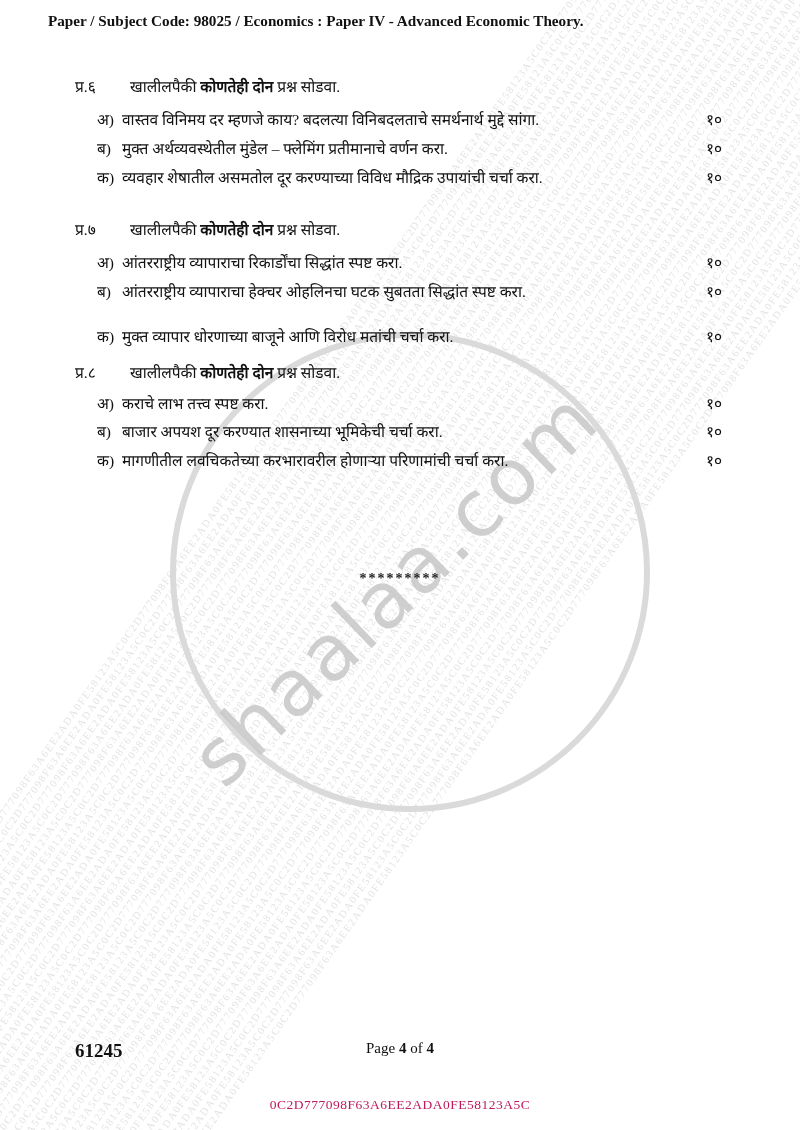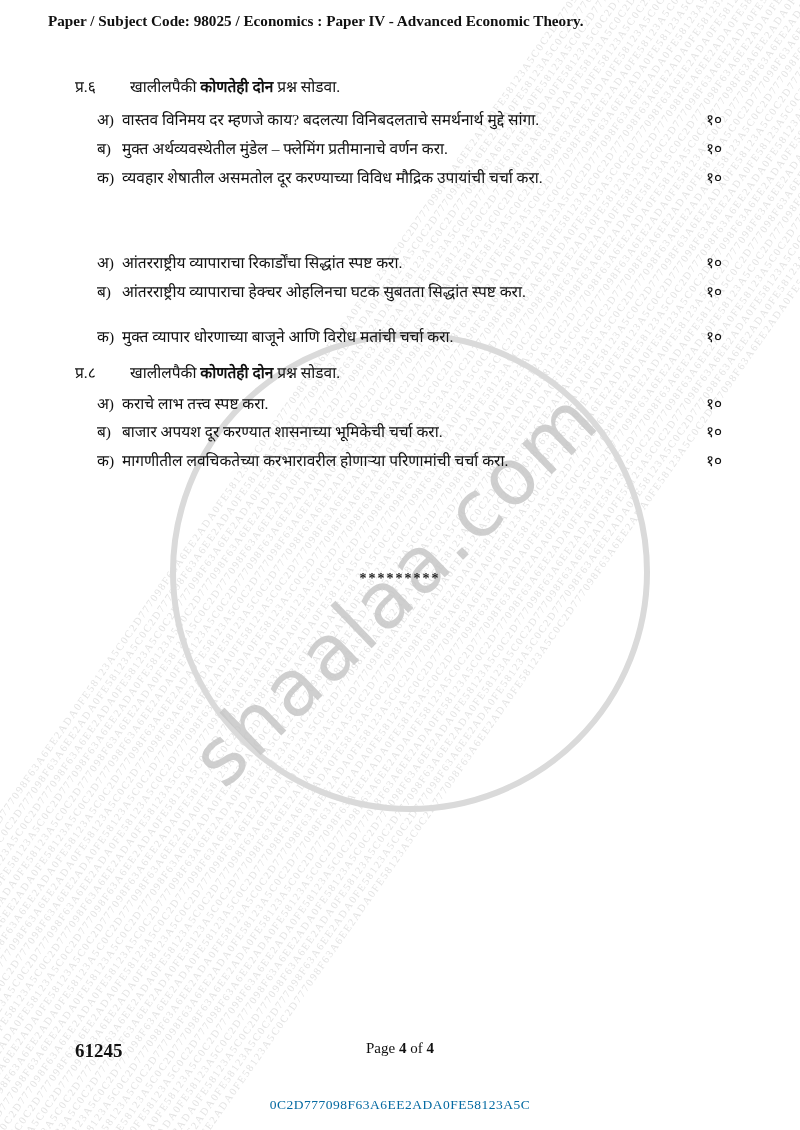--- a/index.html
+++ b/index.html
@@ -65,21 +65,21 @@
   .stars{
     position:absolute;top:571px;left:0;right:0;
     text-align:center;
     font-size:14px;letter-spacing:2px;font-weight:bold;color:#222;
   }
   .footer-code{position:absolute;left:75px;top:1040px;font-weight:bold;font-size:19px;}
   .footer-page{position:absolute;left:0;right:0;top:1040px;text-align:center;font-size:15px;}
   .footer-page b{font-weight:bold;}
   .footer-hash{
     position:absolute;left:0;right:0;top:1097px;
-    text-align:center;font-size:13.5px;letter-spacing:.5px;color:#0369a1;
+    text-align:center;font-size:13.5px;letter-spacing:.5px;color:#be185d;
   }
 </style>
 </head>
 <body>
 
 <div class="page">
 
   <div class="wm-band">0C2D777098F63A6EE2ADA0FE58123A5C0C2D777098F63A6EE2ADA0FE58123A5C0C2D777098F63A6EE2ADA0FE58123A5C0C2D777098F63A6EE2ADA0FE58123A5C0C2D777098F63A6EE2ADA0FE58123A5C0C2D777098F63A6EE2ADA0FE58123A5C0C2D777098F63A6EE2ADA0FE58123A5C0C2D777098F63A6EE2ADA0FE58123A5C0C2D777098F63A6EE2ADA0FE58123A5C0C2D777098F63A6EE2ADA0FE58123A5C0C2D777098F63A6EE2ADA0FE58123A5C0C2D777098F63A6EE2ADA0FE58123A5C0C2D777098F63A6EE2ADA0FE58123A5C0C2D777098F63A6EE2ADA0FE58123A5C0C2D777098F63A6EE2ADA0FE58123A5C0C2D777098F63A6EE2ADA0FE58123A5C0C2D777098F63A6EE2ADA0FE58123A5C0C2D777098F63A6EE2ADA0FE58123A5C0C2D777098F63A6EE2ADA0FE58123A5C0C2D777098F63A6EE2ADA0FE58123A5C0C2D777098F63A6EE2ADA0FE58123A5C0C2D777098F63A6EE2ADA0FE58123A5C0C2D777098F63A6EE2ADA0FE58123A5C0C2D777098F63A6EE2ADA0FE58123A5C0C2D777098F63A6EE2ADA0FE58123A5C0C2D777098F63A6EE2ADA0FE58123A5C0C2D777098F63A6EE2ADA0FE58123A5C0C2D777098F63A6EE2ADA0FE58123A5C0C2D777098F63A6EE2ADA0FE58123A5C0C2D777098F63A6EE2ADA0FE58123A5C0C2D777098F63A6EE2ADA0FE58123A5C0C2D777098F63A6EE2ADA0FE58123A5C0C2D777098F63A6EE2ADA0FE58123A5C0C2D777098F63A6EE2ADA0FE58123A5C0C2D777098F63A6EE2ADA0FE58123A5C0C2D777098F63A6EE2ADA0FE58123A5C0C2D777098F63A6EE2ADA0FE58123A5C0C2D777098F63A6EE2ADA0FE58123A5C0C2D777098F63A6EE2ADA0FE58123A5C0C2D777098F63A6EE2ADA0FE58123A5C0C2D777098F63A6EE2ADA0FE58123A5C0C2D777098F63A6EE2ADA0FE58123A5C0C2D777098F63A6EE2ADA0FE58123A5C0C2D777098F63A6EE2ADA0FE58123A5C0C2D777098F63A6EE2ADA0FE58123A5C0C2D777098F63A6EE2ADA0FE58123A5C0C2D777098F63A6EE2ADA0FE58123A5C0C2D777098F63A6EE2ADA0FE58123A5C0C2D777098F63A6EE2ADA0FE58123A5C0C2D777098F63A6EE2ADA0FE58123A5C0C2D777098F63A6EE2ADA0FE58123A5C0C2D777098F63A6EE2ADA0FE58123A5C0C2D777098F63A6EE2ADA0FE58123A5C0C2D777098F63A6EE2ADA0FE58123A5C0C2D777098F63A6EE2ADA0FE58123A5C0C2D777098F63A6EE2ADA0FE58123A5C0C2D777098F63A6EE2ADA0FE58123A5C0C2D777098F63A6EE2ADA0FE58123A5C0C2D777098F63A6EE2ADA0FE58123A5C0C2D777098F63A6EE2ADA0FE58123A5C0C2D777098F63A6EE2ADA0FE58123A5C0C2D777098F63A6EE2ADA0FE58123A5C0C2D777098F63A6EE2ADA0FE58123A5C0C2D777098F63A6EE2ADA0FE58123A5C0C2D777098F63A6EE2ADA0FE58123A5C0C2D777098F63A6EE2ADA0FE58123A5C0C2D777098F63A6EE2ADA0FE58123A5C0C2D777098F63A6EE2ADA0FE58123A5C0C2D777098F63A6EE2ADA0FE58123A5C0C2D777098F63A6EE2ADA0FE58123A5C0C2D777098F63A6EE2ADA0FE58123A5C0C2D777098F63A6EE2ADA0FE58123A5C0C2D777098F63A6EE2ADA0FE58123A5C0C2D777098F63A6EE2ADA0FE58123A5C0C2D777098F63A6EE2ADA0FE58123A5C0C2D777098F63A6EE2ADA0FE58123A5C0C2D777098F63A6EE2ADA0FE58123A5C0C2D777098F63A6EE2ADA0FE58123A5C0C2D777098F63A6EE2ADA0FE58123A5C0C2D777098F63A6EE2ADA0FE58123A5C0C2D777098F63A6EE2ADA0FE58123A5C0C2D777098F63A6EE2ADA0FE58123A5C0C2D777098F63A6EE2ADA0FE58123A5C0C2D777098F63A6EE2ADA0FE58123A5C0C2D777098F63A6EE2ADA0FE58123A5C0C2D777098F63A6EE2ADA0FE58123A5C0C2D777098F63A6EE2ADA0FE58123A5C0C2D777098F63A6EE2ADA0FE58123A5C0C2D777098F63A6EE2ADA0FE58123A5C0C2D777098F63A6EE2ADA0FE58123A5C0C2D777098F63A6EE2ADA0FE58123A5C0C2D777098F63A6EE2ADA0FE58123A5C0C2D777098F63A6EE2ADA0FE58123A5C0C2D777098F63A6EE2ADA0FE58123A5C0C2D777098F63A6EE2ADA0FE58123A5C0C2D777098F63A6EE2ADA0FE58123A5C0C2D777098F63A6EE2ADA0FE58123A5C0C2D777098F63A6EE2ADA0FE58123A5C0C2D777098F63A6EE2ADA0FE58123A5C0C2D777098F63A6EE2ADA0FE58123A5C0C2D777098F63A6EE2ADA0FE58123A5C0C2D777098F63A6EE2ADA0FE58123A5C0C2D777098F63A6EE2ADA0FE58123A5C0C2D777098F63A6EE2ADA0FE58123A5C0C2D777098F63A6EE2ADA0FE58123A5C0C2D777098F63A6EE2ADA0FE58123A5C0C2D777098F63A6EE2ADA0FE58123A5C0C2D777098F63A6EE2ADA0FE58123A5C0C2D777098F63A6EE2ADA0FE58123A5C0C2D777098F63A6EE2ADA0FE58123A5C0C2D777098F63A6EE2ADA0FE58123A5C0C2D777098F63A6EE2ADA0FE58123A5C0C2D777098F63A6EE2ADA0FE58123A5C0C2D777098F63A6EE2ADA0FE58123A5C0C2D777098F63A6EE2ADA0FE58123A5C0C2D777098F63A6EE2ADA0FE58123A5C0C2D777098F63A6EE2ADA0FE58123A5C0C2D777098F63A6EE2ADA0FE58123A5C0C2D777098F63A6EE2ADA0FE58123A5C0C2D777098F63A6EE2ADA0FE58123A5C0C2D777098F63A6EE2ADA0FE58123A5C0C2D777098F63A6EE2ADA0FE58123A5C0C2D777098F63A6EE2ADA0FE58123A5C0C2D777098F63A6EE2ADA0FE58123A5C0C2D777098F63A6EE2ADA0FE58123A5C0C2D777098F63A6EE2ADA0FE58123A5C0C2D777098F63A6EE2ADA0FE58123A5C0C2D777098F63A6EE2ADA0FE58123A5C0C2D777098F63A6EE2ADA0FE58123A5C0C2D777098F63A6EE2ADA0FE58123A5C0C2D777098F63A6EE2ADA0FE58123A5C0C2D777098F63A6EE2ADA0FE58123A5C0C2D777098F63A6EE2ADA0FE58123A5C0C2D777098F63A6EE2ADA0FE58123A5C0C2D777098F63A6EE2ADA0FE58123A5C0C2D777098F63A6EE2ADA0FE58123A5C0C2D777098F63A6EE2ADA0FE58123A5C0C2D777098F63A6EE2ADA0FE58123A5C0C2D777098F63A6EE2ADA0FE58123A5C0C2D777098F63A6EE2ADA0FE58123A5C0C2D777098F63A6EE2ADA0FE58123A5C0C2D777098F63A6EE2ADA0FE58123A5C0C2D777098F63A6EE2ADA0FE58123A5C0C2D777098F63A6EE2ADA0FE58123A5C0C2D777098F63A6EE2ADA0FE58123A5C0C2D777098F63A6EE2ADA0FE58123A5C0C2D777098F63A6EE2ADA0FE58123A5C0C2D777098F63A6EE2ADA0FE58123A5C0C2D777098F63A6EE2ADA0FE58123A5C0C2D777098F63A6EE2ADA0FE58123A5C0C2D777098F63A6EE2ADA0FE58123A5C0C2D777098F63A6EE2ADA0FE58123A5C0C2D777098F63A6EE2ADA0FE58123A5C0C2D777098F63A6EE2ADA0FE58123A5C0C2D777098F63A6EE2ADA0FE58123A5C0C2D777098F63A6EE2ADA0FE58123A5C0C2D777098F63A6EE2ADA0FE58123A5C0C2D777098F63A6EE2ADA0FE58123A5C0C2D777098F63A6EE2ADA0FE58123A5C0C2D777098F63A6EE2ADA0FE58123A5C0C2D777098F63A6EE2ADA0FE58123A5C0C2D777098F63A6EE2ADA0FE58123A5C0C2D777098F63A6EE2ADA0FE58123A5C0C2D777098F63A6EE2ADA0FE58123A5C0C2D777098F63A6EE2ADA0FE58123A5C0C2D777098F63A6EE2ADA0FE58123A5C0C2D777098F63A6EE2ADA0FE58123A5C0C2D777098F63A6EE2ADA0FE58123A5C0C2D777098F63A6EE2ADA0FE58123A5C0C2D777098F63A6EE2ADA0FE58123A5C0C2D777098F63A6EE2ADA0FE58123A5C0C2D777098F63A6EE2ADA0FE58123A5C0C2D777098F63A6EE2ADA0FE58123A5C0C2D777098F63A6EE2ADA0FE58123A5C0C2D777098F63A6EE2ADA0FE58123A5C0C2D777098F63A6EE2ADA0FE58123A5C0C2D777098F63A6EE2ADA0FE58123A5C0C2D777098F63A6EE2ADA0FE58123A5C0C2D777098F63A6EE2ADA0FE58123A5C0C2D777098F63A6EE2ADA0FE58123A5C0C2D777098F63A6EE2ADA0FE58123A5C0C2D777098F63A6EE2ADA0FE58123A5C0C2D777098F63A6EE2ADA0FE58123A5C0C2D777098F63A6EE2ADA0FE58123A5C0C2D777098F63A6EE2ADA0FE58123A5C0C2D777098F63A6EE2ADA0FE58123A5C0C2D777098F63A6EE2ADA0FE58123A5C0C2D777098F63A6EE2ADA0FE58123A5C0C2D777098F63A6EE2ADA0FE58123A5C0C2D777098F63A6EE2ADA0FE58123A5C0C2D777098F63A6EE2ADA0FE58123A5C0C2D777098F63A6EE2ADA0FE58123A5C0C2D777098F63A6EE2ADA0FE58123A5C0C2D777098F63A6EE2ADA0FE58123A5C0C2D777098F63A6EE2ADA0FE58123A5C0C2D777098F63A6EE2ADA0FE58123A5C0C2D777098F63A6EE2ADA0FE58123A5C0C2D777098F63A6EE2ADA0FE58123A5C0C2D777098F63A6EE2ADA0FE58123A5C0C2D777098F63A6EE2ADA0FE58123A5C0C2D777098F63A6EE2ADA0FE58123A5C0C2D777098F63A6EE2ADA0FE58123A5C0C2D777098F63A6EE2ADA0FE58123A5C0C2D777098F63A6EE2ADA0FE58123A5C0C2D777098F63A6EE2ADA0FE58123A5C0C2D777098F63A6EE2ADA0FE58123A5C0C2D777098F63A6EE2ADA0FE58123A5C0C2D777098F63A6EE2ADA0FE58123A5C0C2D777098F63A6EE2ADA0FE58123A5C0C2D777098F63A6EE2ADA0FE58123A5C0C2D777098F63A6EE2ADA0FE58123A5C0C2D777098F63A6EE2ADA0FE58123A5C0C2D777098F63A6EE2ADA0FE58123A5C0C2D777098F63A6EE2ADA0FE58123A5C0C2D777098F63A6EE2ADA0FE58123A5C0C2D777098F63A6EE2ADA0FE58123A5C0C2D777098F63A6EE2ADA0FE58123A5C0C2D777098F63A6EE2ADA0FE58123A5C0C2D777098F63A6EE2ADA0FE58123A5C0C2D777098F63A6EE2ADA0FE58123A5C0C2D777098F63A6EE2ADA0FE58123A5C0C2D777098F63A6EE2ADA0FE58123A5C0C2D777098F63A6EE2ADA0FE58123A5C0C2D777098F63A6EE2ADA0FE58123A5C0C2D777098F63A6EE2ADA0FE58123A5C0C2D777098F63A6EE2ADA0FE58123A5C0C2D777098F63A6EE2ADA0FE58123A5C0C2D777098F63A6EE2ADA0FE58123A5C0C2D777098F63A6EE2ADA0FE58123A5C0C2D777098F63A6EE2ADA0FE58123A5C0C2D777098F63A6EE2ADA0FE58123A5C0C2D777098F63A6EE2ADA0FE58123A5C0C2D777098F63A6EE2ADA0FE58123A5C0C2D777098F63A6EE2ADA0FE58123A5C0C2D777098F63A6EE2ADA0FE58123A5C0C2D777098F63A6EE2ADA0FE58123A5C0C2D777098F63A6EE2ADA0FE58123A5C0C2D777098F63A6EE2ADA0FE58123A5C0C2D777098F63A6EE2ADA0FE58123A5C0C2D777098F63A6EE2ADA0FE58123A5C0C2D777098F63A6EE2ADA0FE58123A5C0C2D777098F63A6EE2ADA0FE58123A5C0C2D777098F63A6EE2ADA0FE58123A5C0C2D777098F63A6EE2ADA0FE58123A5C0C2D777098F63A6EE2ADA0FE58123A5C0C2D777098F63A6EE2ADA0FE58123A5C0C2D777098F63A6EE2ADA0FE58123A5C0C2D777098F63A6EE2ADA0FE58123A5C0C2D777098F63A6EE2ADA0FE58123A5C0C2D777098F63A6EE2ADA0FE58123A5C0C2D777098F63A6EE2ADA0FE58123A5C0C2D777098F63A6EE2ADA0FE58123A5C0C2D777098F63A6EE2ADA0FE58123A5C0C2D777098F63A6EE2ADA0FE58123A5C0C2D777098F63A6EE2ADA0FE58123A5C0C2D777098F63A6EE2ADA0FE58123A5C0C2D777098F63A6EE2ADA0FE58123A5C0C2D777098F63A6EE2ADA0FE58123A5C0C2D777098F63A6EE2ADA0FE58123A5C0C2D777098F63A6EE2ADA0FE58123A5C0C2D777098F63A6EE2ADA0FE58123A5C0C2D777098F63A6EE2ADA0FE58123A5C0C2D777098F63A6EE2ADA0FE58123A5C0C2D777098F63A6EE2ADA0FE58123A5C0C2D777098F63A6EE2ADA0FE58123A5C0C2D777098F63A6EE2ADA0FE58123A5C0C2D777098F63A6EE2ADA0FE58123A5C0C2D777098F63A6EE2ADA0FE58123A5C0C2D777098F63A6EE2ADA0FE58123A5C0C2D777098F63A6EE2ADA0FE58123A5C0C2D777098F63A6EE2ADA0FE58123A5C0C2D777098F63A6EE2ADA0FE58123A5C0C2D777098F63A6EE2ADA0FE58123A5C0C2D777098F63A6EE2ADA0FE58123A5C0C2D777098F63A6EE2ADA0FE58123A5C0C2D777098F63A6EE2ADA0FE58123A5C0C2D777098F63A6EE2ADA0FE58123A5C0C2D777098F63A6EE2ADA0FE58123A5C0C2D777098F63A6EE2ADA0FE58123A5C0C2D777098F63A6EE2ADA0FE58123A5C0C2D777098F63A6EE2ADA0FE58123A5C0C2D777098F63A6EE2ADA0FE58123A5C0C2D777098F63A6EE2ADA0FE58123A5C0C2D777098F63A6EE2ADA0FE58123A5C0C2D777098F63A6EE2ADA0FE58123A5C0C2D777098F63A6EE2ADA0FE58123A5C0C2D777098F63A6EE2ADA0FE58123A5C0C2D777098F63A6EE2ADA0FE58123A5C0C2D777098F63A6EE2ADA0FE58123A5C0C2D777098F63A6EE2ADA0FE58123A5C0C2D777098F63A6EE2ADA0FE58123A5C0C2D777098F63A6EE2ADA0FE58123A5C0C2D777098F63A6EE2ADA0FE58123A5C0C2D777098F63A6EE2ADA0FE58123A5C0C2D777098F63A6EE2ADA0FE58123A5C0C2D777098F63A6EE2ADA0FE58123A5C0C2D777098F63A6EE2ADA0FE58123A5C0C2D777098F63A6EE2ADA0FE58123A5C0C2D777098F63A6EE2ADA0FE58123A5C0C2D777098F63A6EE2ADA0FE58123A5C</div>
   <div class="wm-circle"></div>
   <div class="wm-site">shaalaa.com</div>
@@ -96,20 +96,23 @@
     </div>
     <div class="subrow" style="top:138px">
       <span class="sublabel">ब)</span><span class="subtext">मुक्त अर्थव्यवस्थेतील मुंडेल – फ्लेमिंग प्रतीमानाचे वर्णन करा.</span>
       <span class="marks">१०</span>
     </div>
     <div class="subrow" style="top:167px">
       <span class="sublabel">क)</span><span class="subtext">व्यवहार शेषातील असमतोल दूर करण्याच्या विविध मौद्रिक उपायांची चर्चा करा.</span>
       <span class="marks">१०</span>
     </div>
 
+    <div class="qhead" style="top:219px">
+      <span class="qnum">प्र.७</span><span class="qintro"><span>खालीलपैकी </span><b>कोणतेही दोन</b><span> प्रश्न सोडवा.</span></span>
+    </div>
     <div class="subrow" style="top:252px">
       <span class="sublabel">अ)</span><span class="subtext">आंतरराष्ट्रीय व्यापाराचा रिकार्डोंचा सिद्धांत स्पष्ट करा.</span>
       <span class="marks">१०</span>
     </div>
     <div class="subrow" style="top:281px">
       <span class="sublabel">ब)</span><span class="subtext">आंतरराष्ट्रीय व्यापाराचा हेक्चर ओहलिनचा घटक सुबतता सिद्धांत स्पष्ट करा.</span>
       <span class="marks">१०</span>
     </div>
     <div class="subrow" style="top:326px">
       <span class="sublabel">क)</span><span class="subtext">मुक्त व्यापार धोरणाच्या बाजूने आणि विरोध मतांची चर्चा करा.</span>

